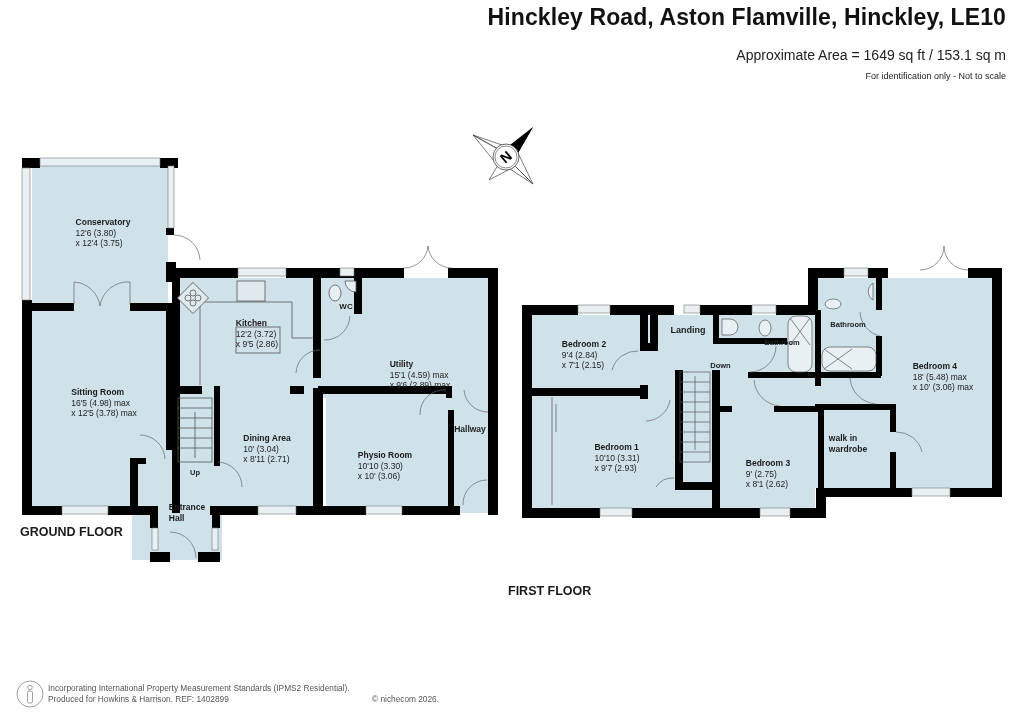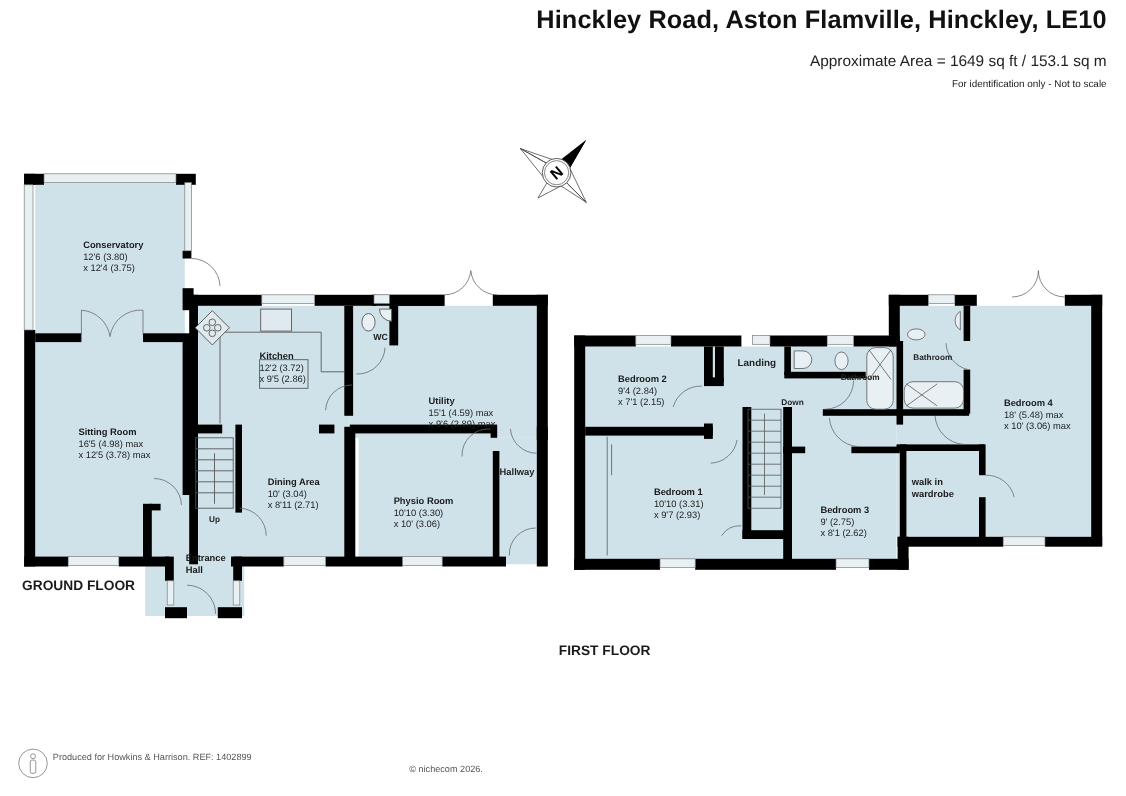--- a/index.html
+++ b/index.html
@@ -321,15 +321,16 @@
 </div>
 <div class="small-lbl" style="left:712px; top:361px; font-size:7.5px;padding-left:17px;">Down</div>
 <div class="floor-label" style="left:508px; top:536px;margin-top:48px;">FIRST FLOOR</div>
 
 <svg class="person-icon" viewBox="0 0 28 28">
   <circle cx="14" cy="14" r="13" fill="none" stroke="#888" stroke-width="0.8"></circle>
   <circle cx="14" cy="7.5" r="2.2" fill="none" stroke="#888" stroke-width="0.8"></circle>
   <rect x="11.5" y="11" width="5" height="12" rx="1.5" fill="none" stroke="#888" stroke-width="0.8"></rect>
 </svg>
 <div class="footer">
+  <div>Incorporating International Property Measurement Standards (IPMS2 Residential).</div>
   <div>Produced for Howkins &amp; Harrison.   REF: 1402899</div>
 </div>
 <div class="footer-copy">© nichecom 2026.</div>
 
 </body></html>

